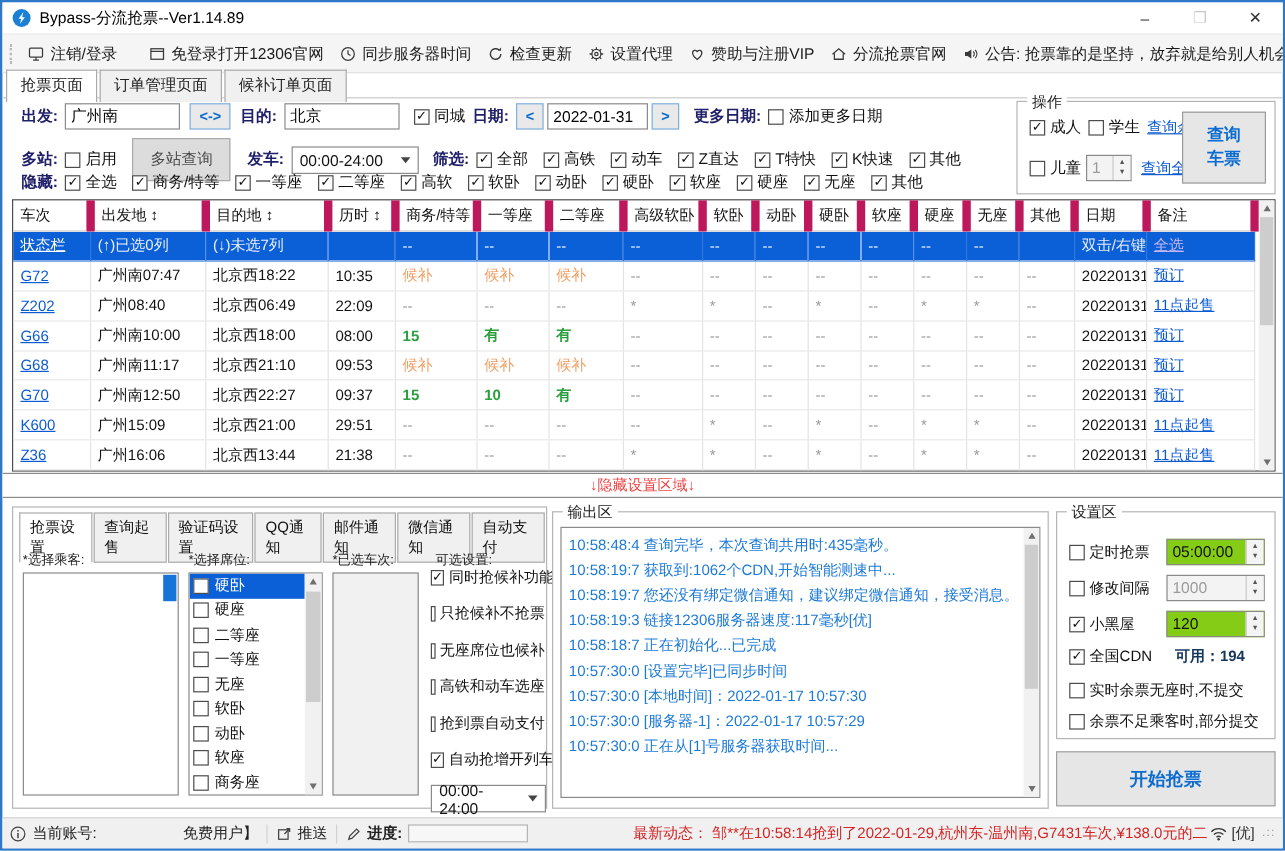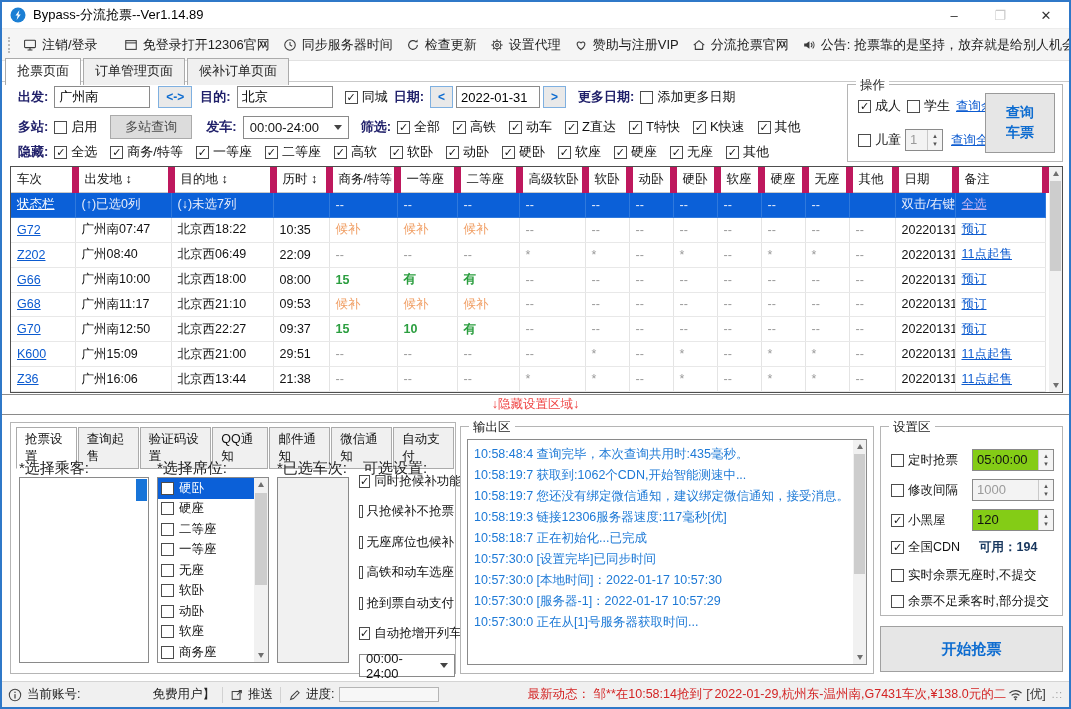--- a/index.html
+++ b/index.html
@@ -26,21 +26,21 @@
   
   .tabbar{position:absolute;left:3px;top:56px;display:flex;z-index:3;}
   .tab{border:1px solid #ababab;border-bottom:none;background:#f0f0f0;padding:3px 11px 4px;margin-right:2px;font-size:13px;color:#222;}
   .tab.active{background:#fff;position:relative;top:0;padding-bottom:5px;}
   .tabline{position:absolute;left:0;right:0;top:79px;border-top:1px solid #c9c9c9;}
   
   .frow{position:absolute;left:16px;display:flex;align-items:center;white-space:nowrap;}
   .flabel{color:var(--navy);font-weight:bold;margin-right:6px;font-size:13px;}
   input.tx{width:96px;height:22px;border:1px solid #8a8a8a;padding:0 4px;font-size:13px;}
   .mini-btn{height:22px;padding:0 7px;background:#e9e9e9;border:1px solid #7fb0e0;color:var(--accent);display:inline-flex;align-items:center;font-weight:bold;font-size:12px;}
-  .gray-btn{height:24px;padding:0 14px;background:#dcdcdc;border:1px solid #aaa;color:#4c4c4c;display:inline-flex;align-items:center;font-size:13px;}
+  .gray-btn{height:36px;padding:0 14px;background:#dcdcdc;border:1px solid #aaa;color:#4c4c4c;display:inline-flex;align-items:center;font-size:13px;}
   .chk{display:inline-flex;align-items:center;margin-right:13px;color:#111;}
   .cb{width:13px;height:13px;border:1px solid #4c4c4c;background:#fff;display:inline-flex;align-items:center;justify-content:center;font-size:11px;font-weight:bold;color:#111;margin-right:4px;line-height:1;}
   .dd{height:23px;border:1px solid #8a8a8a;background:#fff;display:inline-flex;align-items:center;padding:0 6px;gap:8px;font-size:13px;}
   .caret{width:0;height:0;border-left:4px solid transparent;border-right:4px solid transparent;border-top:5px solid #444;}
   .spinbox{height:22px;border:1px solid #8a8a8a;background:#84cc16;display:inline-flex;align-items:stretch;font-size:13px;}
   .spinbox .sval{padding:2px 4px;flex:1;}
   .spinbox.dis{background:#f3f3f3;}
   .spinbox.dis .sval{color:#9a9a9a;}
   .sarrows{width:15px;border-left:1px solid #c9c9c9;display:flex;flex-direction:column;align-items:center;justify-content:center;font-size:7px;color:#555;line-height:1.1;background:#f4f4f4;}
   .link{color:var(--link);text-decoration:underline;}
@@ -69,21 +69,21 @@
   .tri-u{width:0;height:0;border-left:3.5px solid transparent;border-right:3.5px solid transparent;border-bottom:5px solid #6f6f6f;}
   .tri-d{width:0;height:0;border-left:3.5px solid transparent;border-right:3.5px solid transparent;border-top:5px solid #6f6f6f;}
   .thumb{position:absolute;left:1px;width:11px;background:#cdcdcd;}
   
   #divider{position:absolute;left:0;right:0;top:392px;height:21px;border-top:1px solid #8a8a8a;border-bottom:1px solid #8a8a8a;display:flex;align-items:center;justify-content:center;color:#ef4444;font-size:12.5px;background:#fff;}
   
   #grabgroup{left:8px;top:420px;width:446px;height:252px;}
   #btabbar{position:absolute;left:5px;top:4px;display:flex;}
   .btab{border:1px solid #ababab;background:#f0f0f0;padding:3px 8px;margin-right:1px;font-size:12.5px;}
   .btab.active{background:#fff;border-bottom-color:#fff;}
-  .collabel{position:absolute;font-size:15px;color:#222;top:36px;}
+  .collabel{position:absolute;font-size:11px;color:#222;top:36px;}
   .listbox{position:absolute;top:54px;height:186px;border:1px solid #8a8a8a;background:#fff;}
   #passbox{left:8px;width:130px;}
   #passbox .bluethumb{position:absolute;right:1px;top:1px;width:11px;height:22px;background:#1774d8;}
   #seatbox{left:146px;width:112px;display:flex;}
   .seatlist{flex:1;overflow:hidden;}
   .seatrow{display:flex;align-items:center;height:20.5px;padding-left:3px;font-size:12.5px;}
   .seatrow.sel{background:var(--sel);color:#fff;}
   .seatrow .cb{margin-right:5px;}
   #trainbox{left:266px;width:72px;background:#f1f1f1;}
   #optcol{position:absolute;left:348px;top:36px;width:95px;}
@@ -787,21 +787,21 @@
           <path d="M8 8l5-5M13 6V3h-3" fill="none" stroke="#444" stroke-width="1.2"></path>
         </svg>
       </span>
     <span style="margin-left:4px;">推送</span>
     <span class="vsep"></span>
     <span class="ic">
         <svg width="14" height="14" viewBox="0 0 16 16">
           <path d="M3 13l1-3.2 6.5-6.5 2.2 2.2L6.2 12z" fill="none" stroke="#444" stroke-width="1.2"></path>
         </svg>
       </span>
-    <span style="margin-left:4px;">进度:</span>
+    <span style="margin-left:4px;font-weight:bold;">进度:</span>
     <span id="progressbar"></span>
     <span id="latest">最新动态： 邹**在10:58:14抢到了2022-01-29,杭州东-温州南,G7431车次,¥138.0元的二</span>
     <span id="signal">
       <span class="ic">
           <svg width="15" height="13" viewBox="0 0 16 14">
             <path d="M1.5 5.5a9 9 0 0 1 13 0M3.8 8a6 6 0 0 1 8.4 0M6.1 10.3a3 3 0 0 1 3.8 0" fill="none" stroke="#3a3a3a" stroke-width="1.3"></path>
             <circle cx="8" cy="12.2" r="1.1" fill="#3a3a3a"></circle>
           </svg>
         </span>
       <span>[优]</span>

